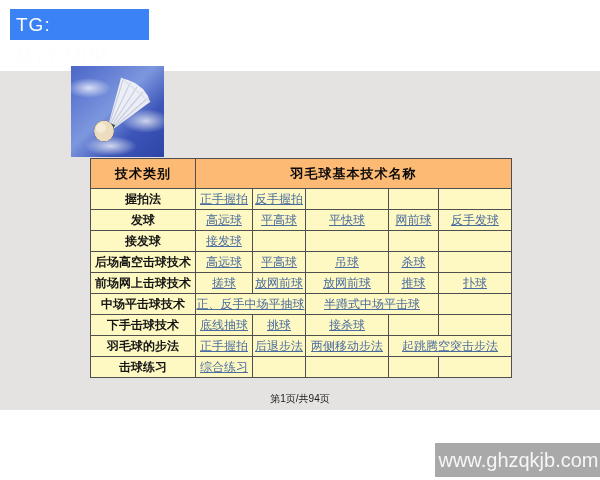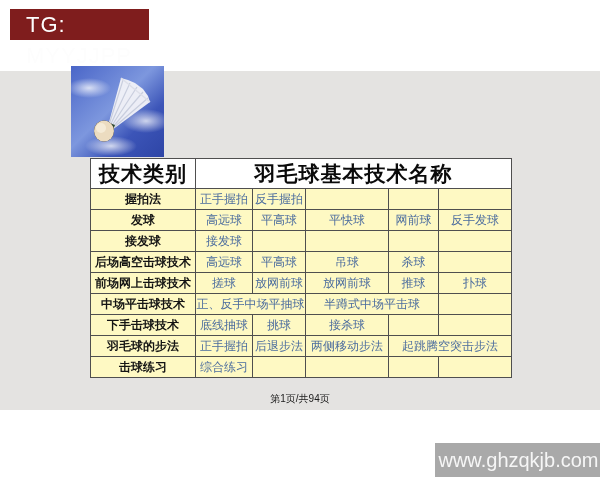--- a/index.html
+++ b/index.html
@@ -6,23 +6,23 @@
   html,body { width:600px; height:480px; }
   body {
     position:relative;
     background:#ffffff;
     font-family:"Liberation Sans","DejaVu Sans",sans-serif;
     overflow:hidden;
   }
   .top-badge {
     position:absolute; left:10px; top:9px;
     width:139px; height:31px;
-    background:#7f1d1d; color:#fdfdfd;
-    font-size:22px; line-height:31px;
-    padding-left:16px; letter-spacing:1px;
+    background:#3b82f6; color:#fdfdfd;
+    font-size:19px; line-height:31px;
+    padding-left:6px; letter-spacing:1px;
   }
   .slide {
     position:absolute; left:0; top:71px;
     width:600px; height:339px;
     background:#e4e3e1;
   }
   .shuttle-img {
     position:absolute; left:71px; top:-5px;
     width:93px; height:91px;
     display:block;
@@ -42,30 +42,31 @@
     border:1px solid #4f4f4f;
     background:#fef9c3;
     text-align:center;
     vertical-align:middle;
     height:21px;
     font-size:12px;
     overflow:hidden;
     white-space:nowrap;
   }
   table.tech th {
-    background:#ffffff;
+    background:#fdba74;
     height:30px;
-    font-size:21px;
+    font-size:13px;
     font-weight:bold;
     color:#0a0a0a;
     letter-spacing:1px;
   }
   td.cat { font-weight:bold; color:#141414; }
   a.lnk {
     color:#4b6c9e;
+    text-decoration:underline;
     cursor:pointer;
   }
   .page-footer {
     position:absolute; left:0; top:321px;
     width:100%;
     text-align:center;
     font-size:10px; color:#1c1c1c;
   }
   .bottom-badge {
     position:absolute; left:435px; top:443px;

